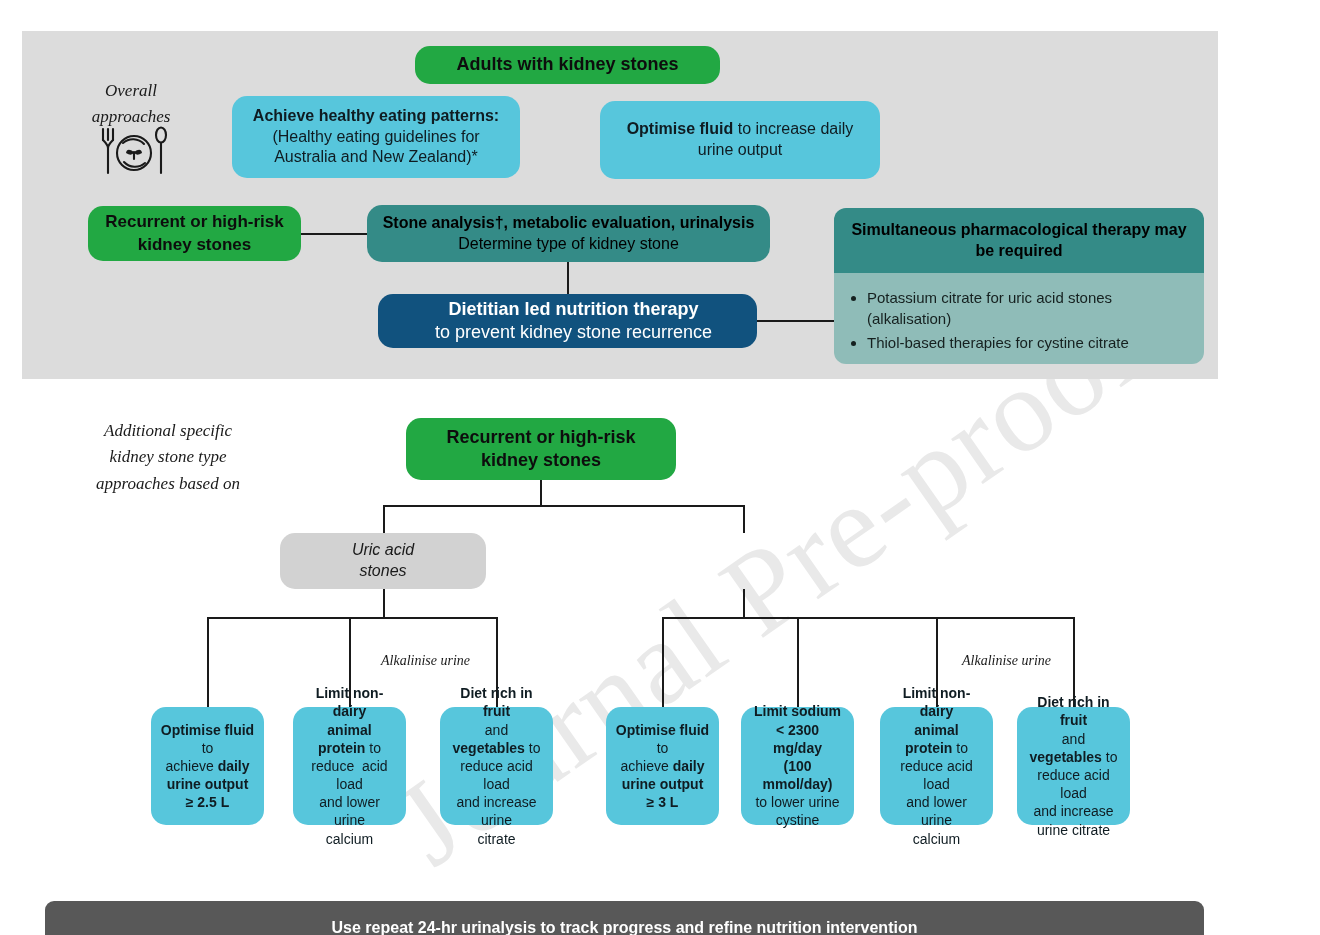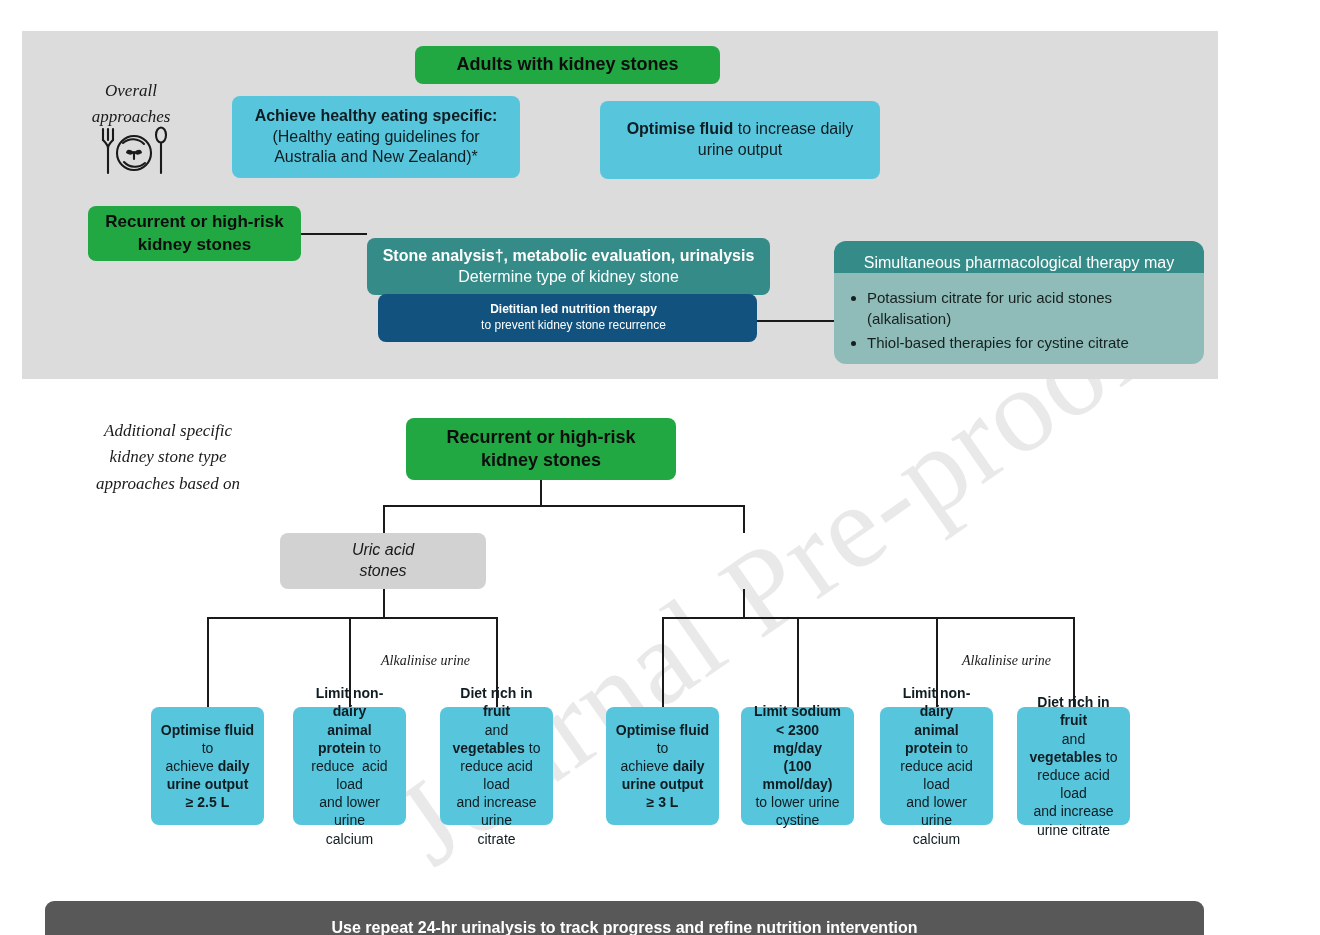--- a/index.html
+++ b/index.html
@@ -34,30 +34,30 @@
   }
 
   
   .box{
     position:absolute;
     box-sizing:border-box;
     display:flex;
     align-items:center;
     justify-content:center;
     text-align:center;
-    border-radius:8px;
+    border-radius:15px;
     z-index:5;
     line-height:1.30;
   }
   .box .inner{padding:0 9px;width:100%;}
   b{font-weight:bold;}
 
   .green{background:#22a843;color:#0d0d0d;font-weight:bold;}
   .cyan{background:#57c6dc;color:#0f1c22;}
-  .teal{background:#348b87;color:#ffffff;margin-top:33px;}
+  .teal{background:#348b87;color:#000000;}
   .navy{background:#11527e;color:#ffffff;}
   .grey{background:#d2d2d2;color:#1a1a1a;font-style:italic;}
   .darkbar{background:#585858;color:#ffffff;font-weight:bold;border-radius:9px;margin-top:40px;}
 
   
   #panel{
     position:absolute;left:22px;top:31px;width:1196px;height:348px;
     background:#dcdcdc;z-index:2;
   }
 
@@ -141,21 +141,21 @@
       <line x1="64" y1="18" x2="64" y2="48"></line>
     </svg>
   </div>
 
   <div class="box green" style="left:415px;top:46px;width:305px;height:38px;font-size:18px;">
     <div class="inner">Adults with kidney stones</div>
   </div>
 
   <div class="box cyan" style="left:232px;top:96px;width:288px;height:82px;font-size:16px;">
     <div class="inner">
-      <div><b>Achieve healthy eating specific:</b></div>
+      <div><b>Achieve healthy eating patterns:</b></div>
       <div>(Healthy eating guidelines for</div>
       <div>Australia and New Zealand)*</div>
     </div>
   </div>
 
   <div class="box cyan" style="left:600px;top:101px;width:280px;height:78px;font-size:16px;">
     <div class="inner">
       <div><b>Optimise fluid</b><span> to increase daily</span></div>
       <div>urine output</div>
     </div>
@@ -172,32 +172,32 @@
 
   <div class="box teal" style="left:367px;top:205px;width:403px;height:57px;font-size:16px;">
     <div class="inner">
       <div style="font-weight:bold;">Stone analysis†, metabolic evaluation, urinalysis</div>
       <div>Determine type of kidney stone</div>
     </div>
   </div>
 
   <div class="ln lnv" style="left:567px;top:262px;height:32px;"></div>
 
-  <div class="box navy" style="left:378px;top:294px;width:379px;height:48px;font-size:12px;padding-left:12px;">
+  <div class="box navy" style="left:378px;top:294px;width:379px;height:54px;font-size:18px;padding-left:12px;">
     <div class="inner">
       <div style="font-weight:bold;">Dietitian led nutrition therapy</div>
       <div>to prevent kidney stone recurrence</div>
     </div>
   </div>
 
   <div class="ln lnh" style="left:757px;top:320px;width:78px;"></div>
 
   <div class="box teal" style="left:834px;top:208px;width:370px;height:65px;font-size:16px;border-radius:12px 12px 0 0;">
     <div class="inner">
-      <div style="font-weight:normal;">Simultaneous pharmacological therapy may</div>
+      <div style="font-weight:bold;">Simultaneous pharmacological therapy may</div>
       <div style="font-weight:bold;">be required</div>
     </div>
   </div>
 
   <div class="bullets" style="left:834px;top:273px;width:370px;height:91px;">
     <ul>
       <li>Potassium citrate for uric acid stones (alkalisation)</li>
       <li>Thiol-based therapies for cystine citrate</li>
     </ul>
   </div>

